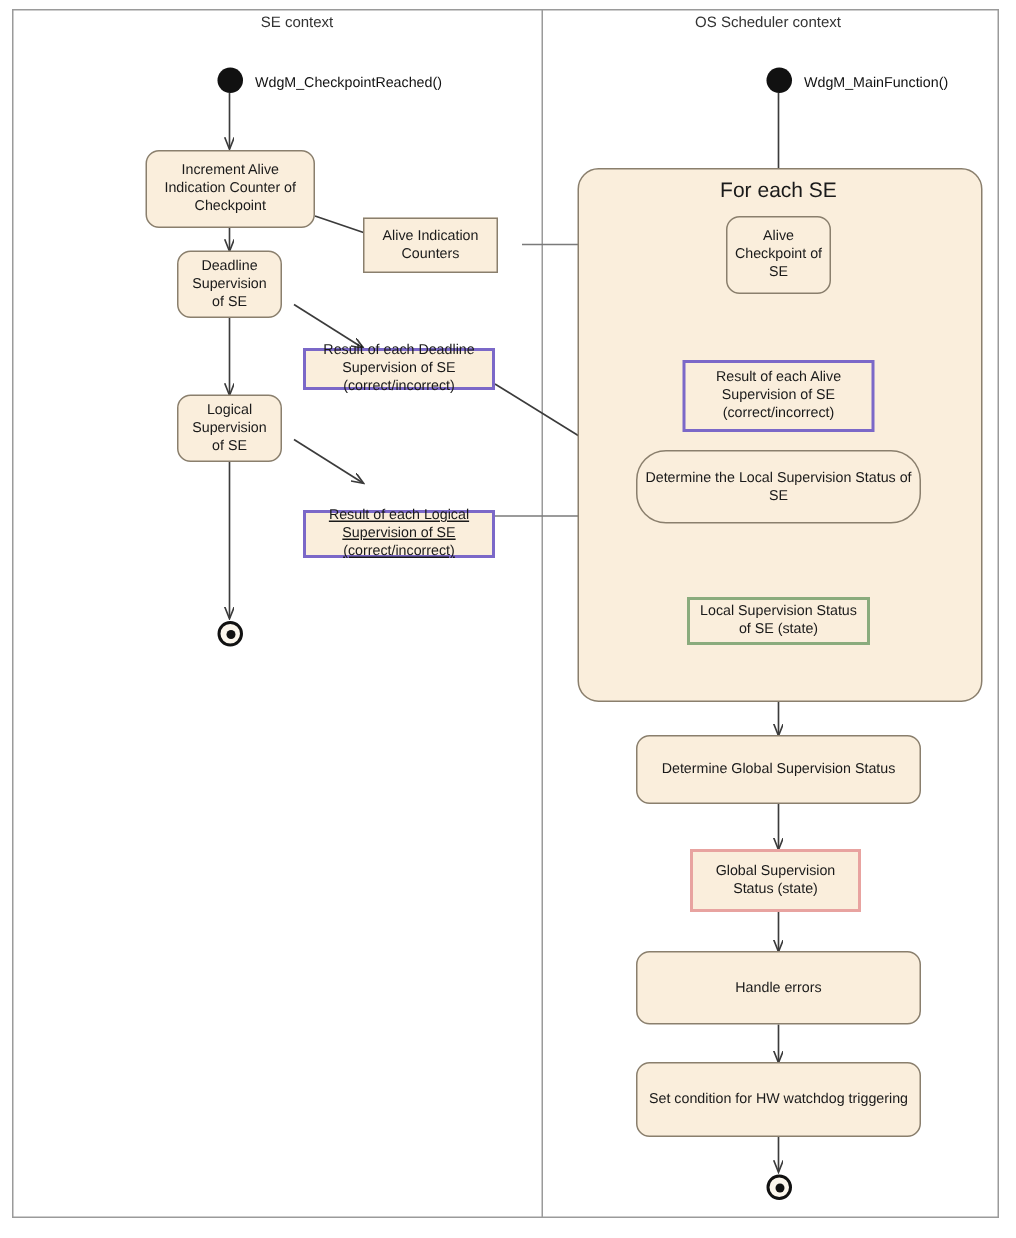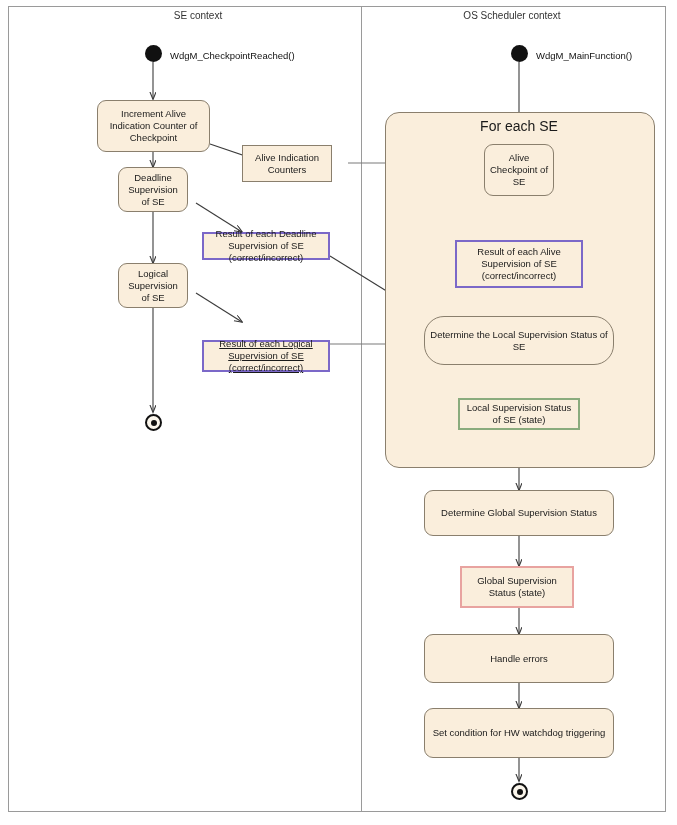--- a/index.html
+++ b/index.html
@@ -209,21 +209,21 @@
   <div class="start-node" style="left:511px; top:45px;"></div>
   <div class="start-label" style="left:536px; top:50px;">WdgM_MainFunction()</div>
 
   <div class="region" style="left:385px; top:112px; width:270px; height:356px;"></div>
   <div class="region-label" style="left:469px; top:118px; width:100px;">For each SE</div>
 
   <div class="act" style="left:484px; top:144px; width:70px; height:52px;">Alive Checkpoint of SE</div>
 
   <div class="obj purple" style="left:455px; top:216px; width:128px; height:48px;margin-top:24px;">Result of each Alive Supervision of SE (correct/incorrect)</div>
 
-  <div class="act" style="left:424px; top:316px; width:190px; height:49px;border-radius:20px;">Determine the Local Supervision Status of SE</div>
+  <div class="act" style="left:424px; top:300px; width:190px; height:49px;border-radius:20px;">Determine the Local Supervision Status of SE</div>
 
   <div class="obj green" style="left:458px; top:398px; width:122px; height:32px;">Local Supervision Status of SE (state)</div>
 
   <div class="act" style="left:424px; top:490px; width:190px; height:46px;">Determine Global Supervision Status</div>
 
   <div class="obj red" style="left:460px; top:566px; width:114px; height:42px;">Global Supervision Status (state)</div>
 
   <div class="act" style="left:424px; top:634px; width:190px; height:49px;">Handle errors</div>
 
   <div class="act" style="left:424px; top:708px; width:190px; height:50px;">Set condition for HW watchdog triggering</div>

